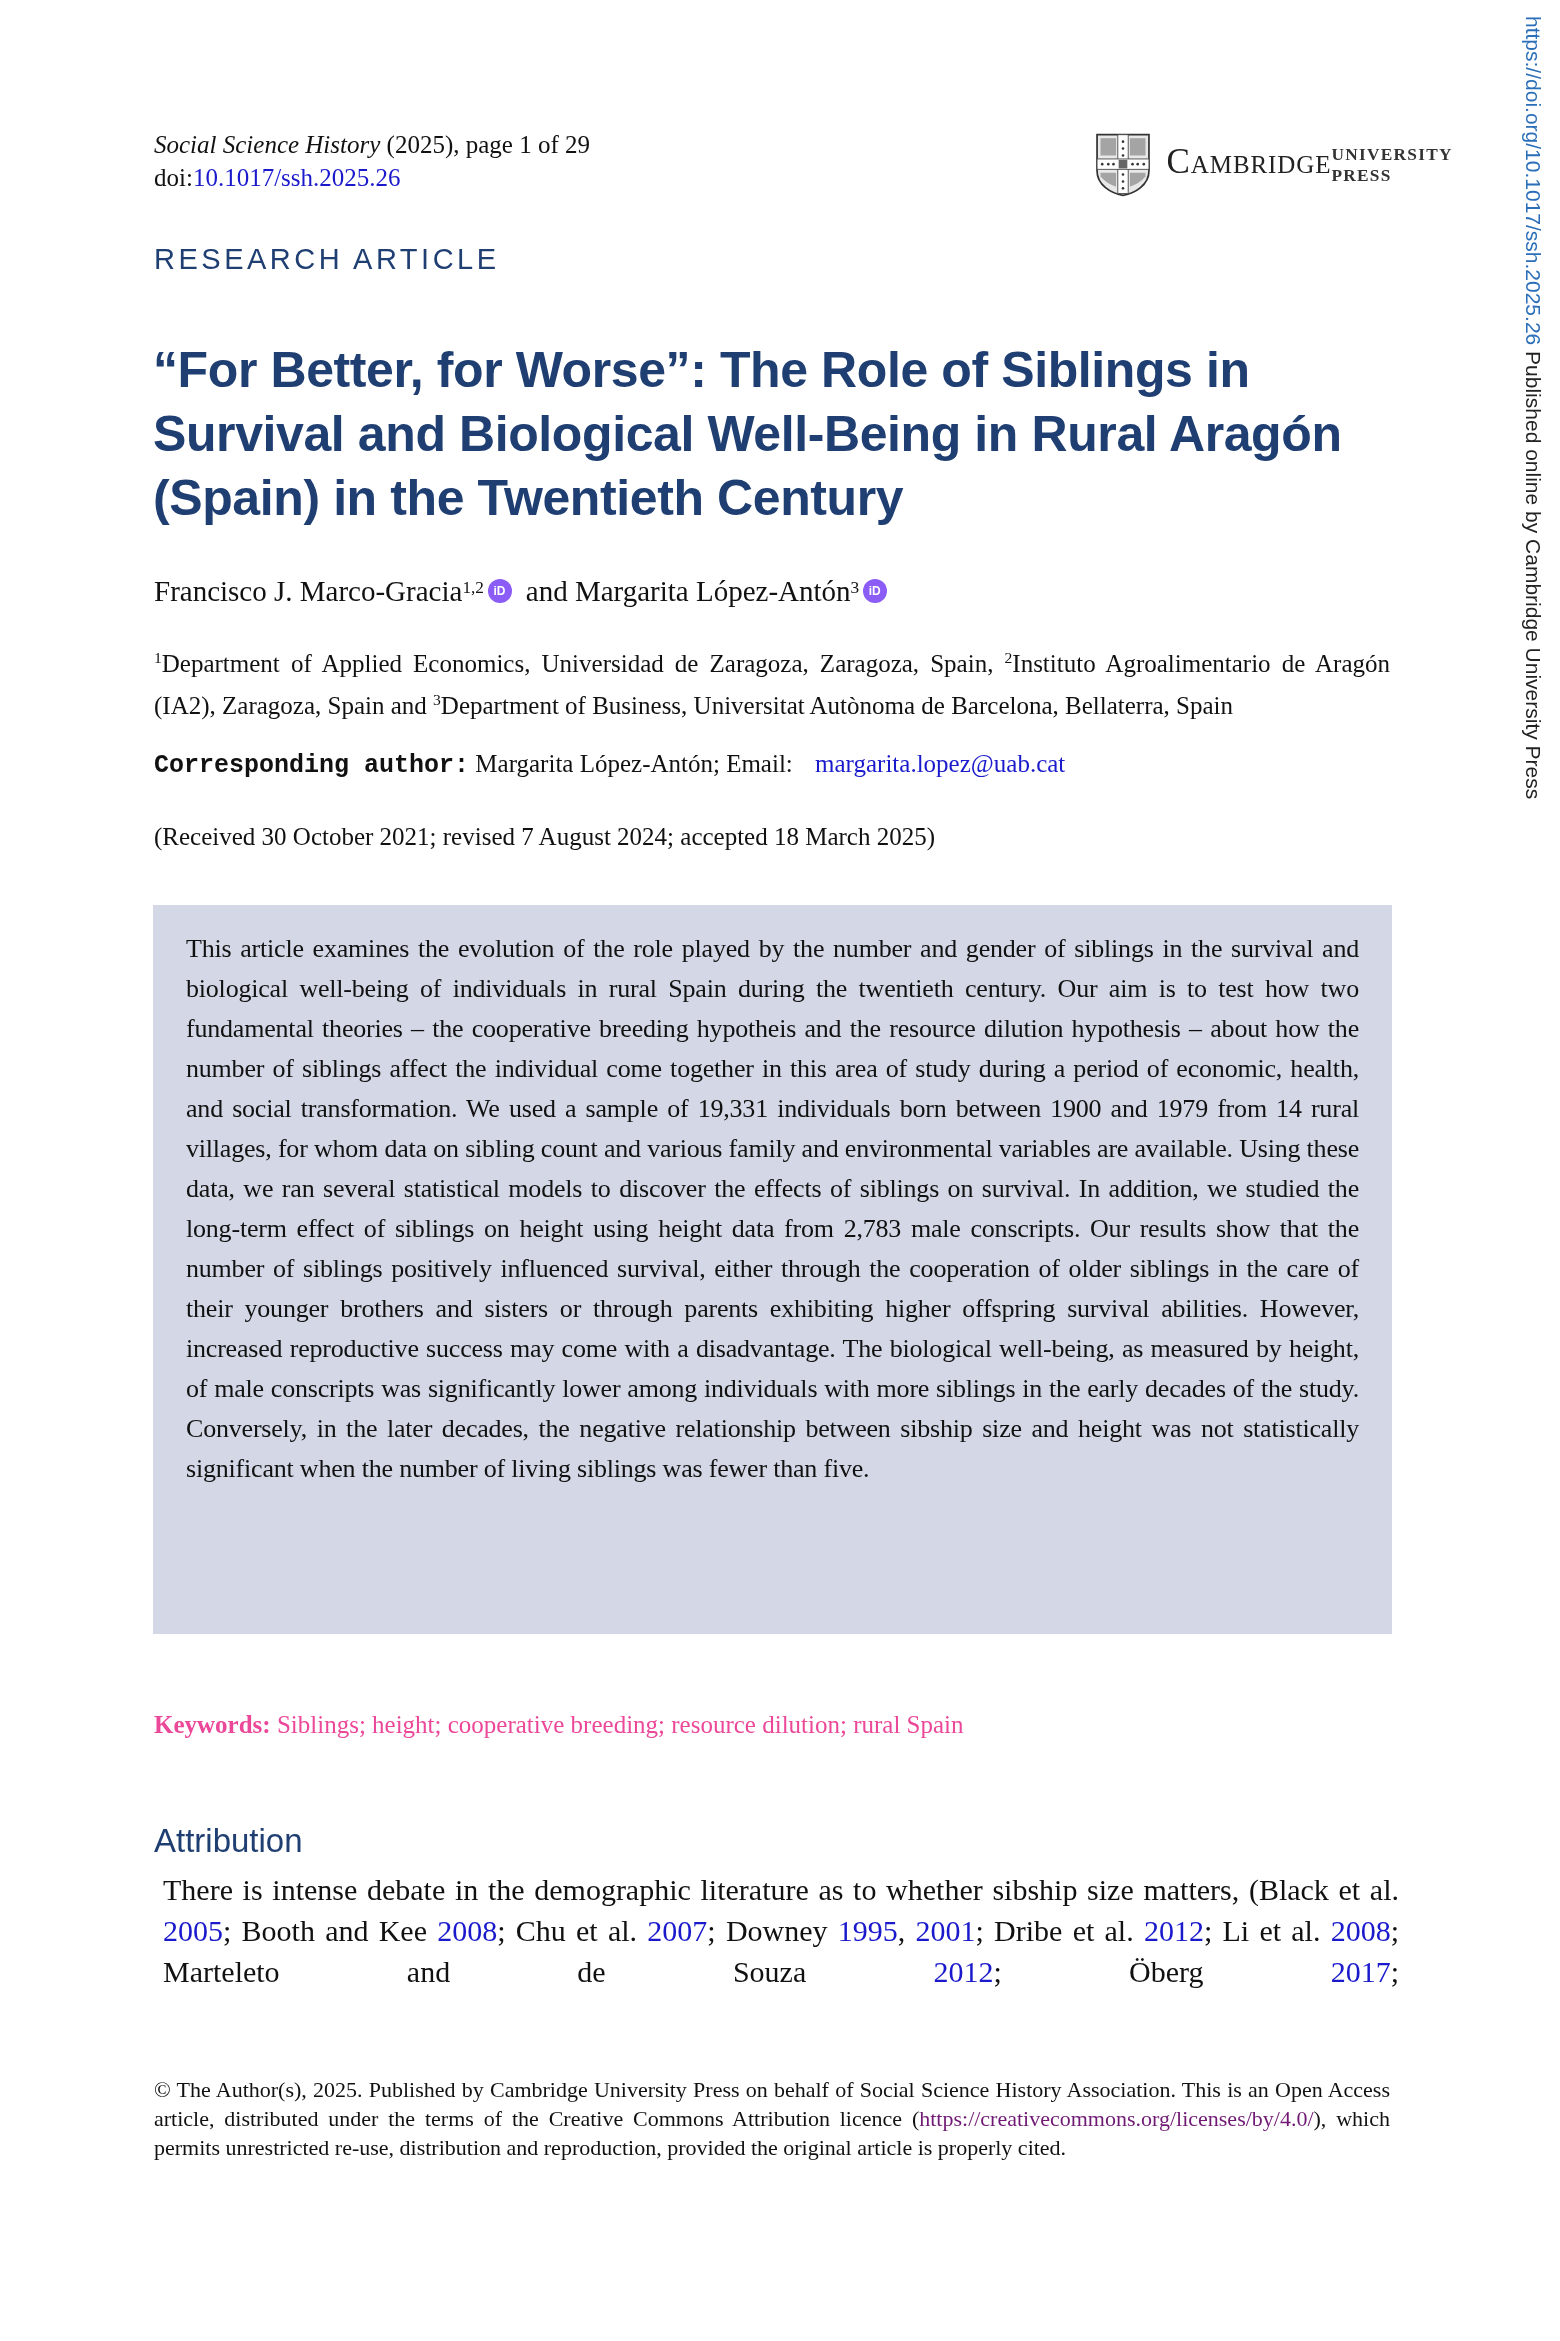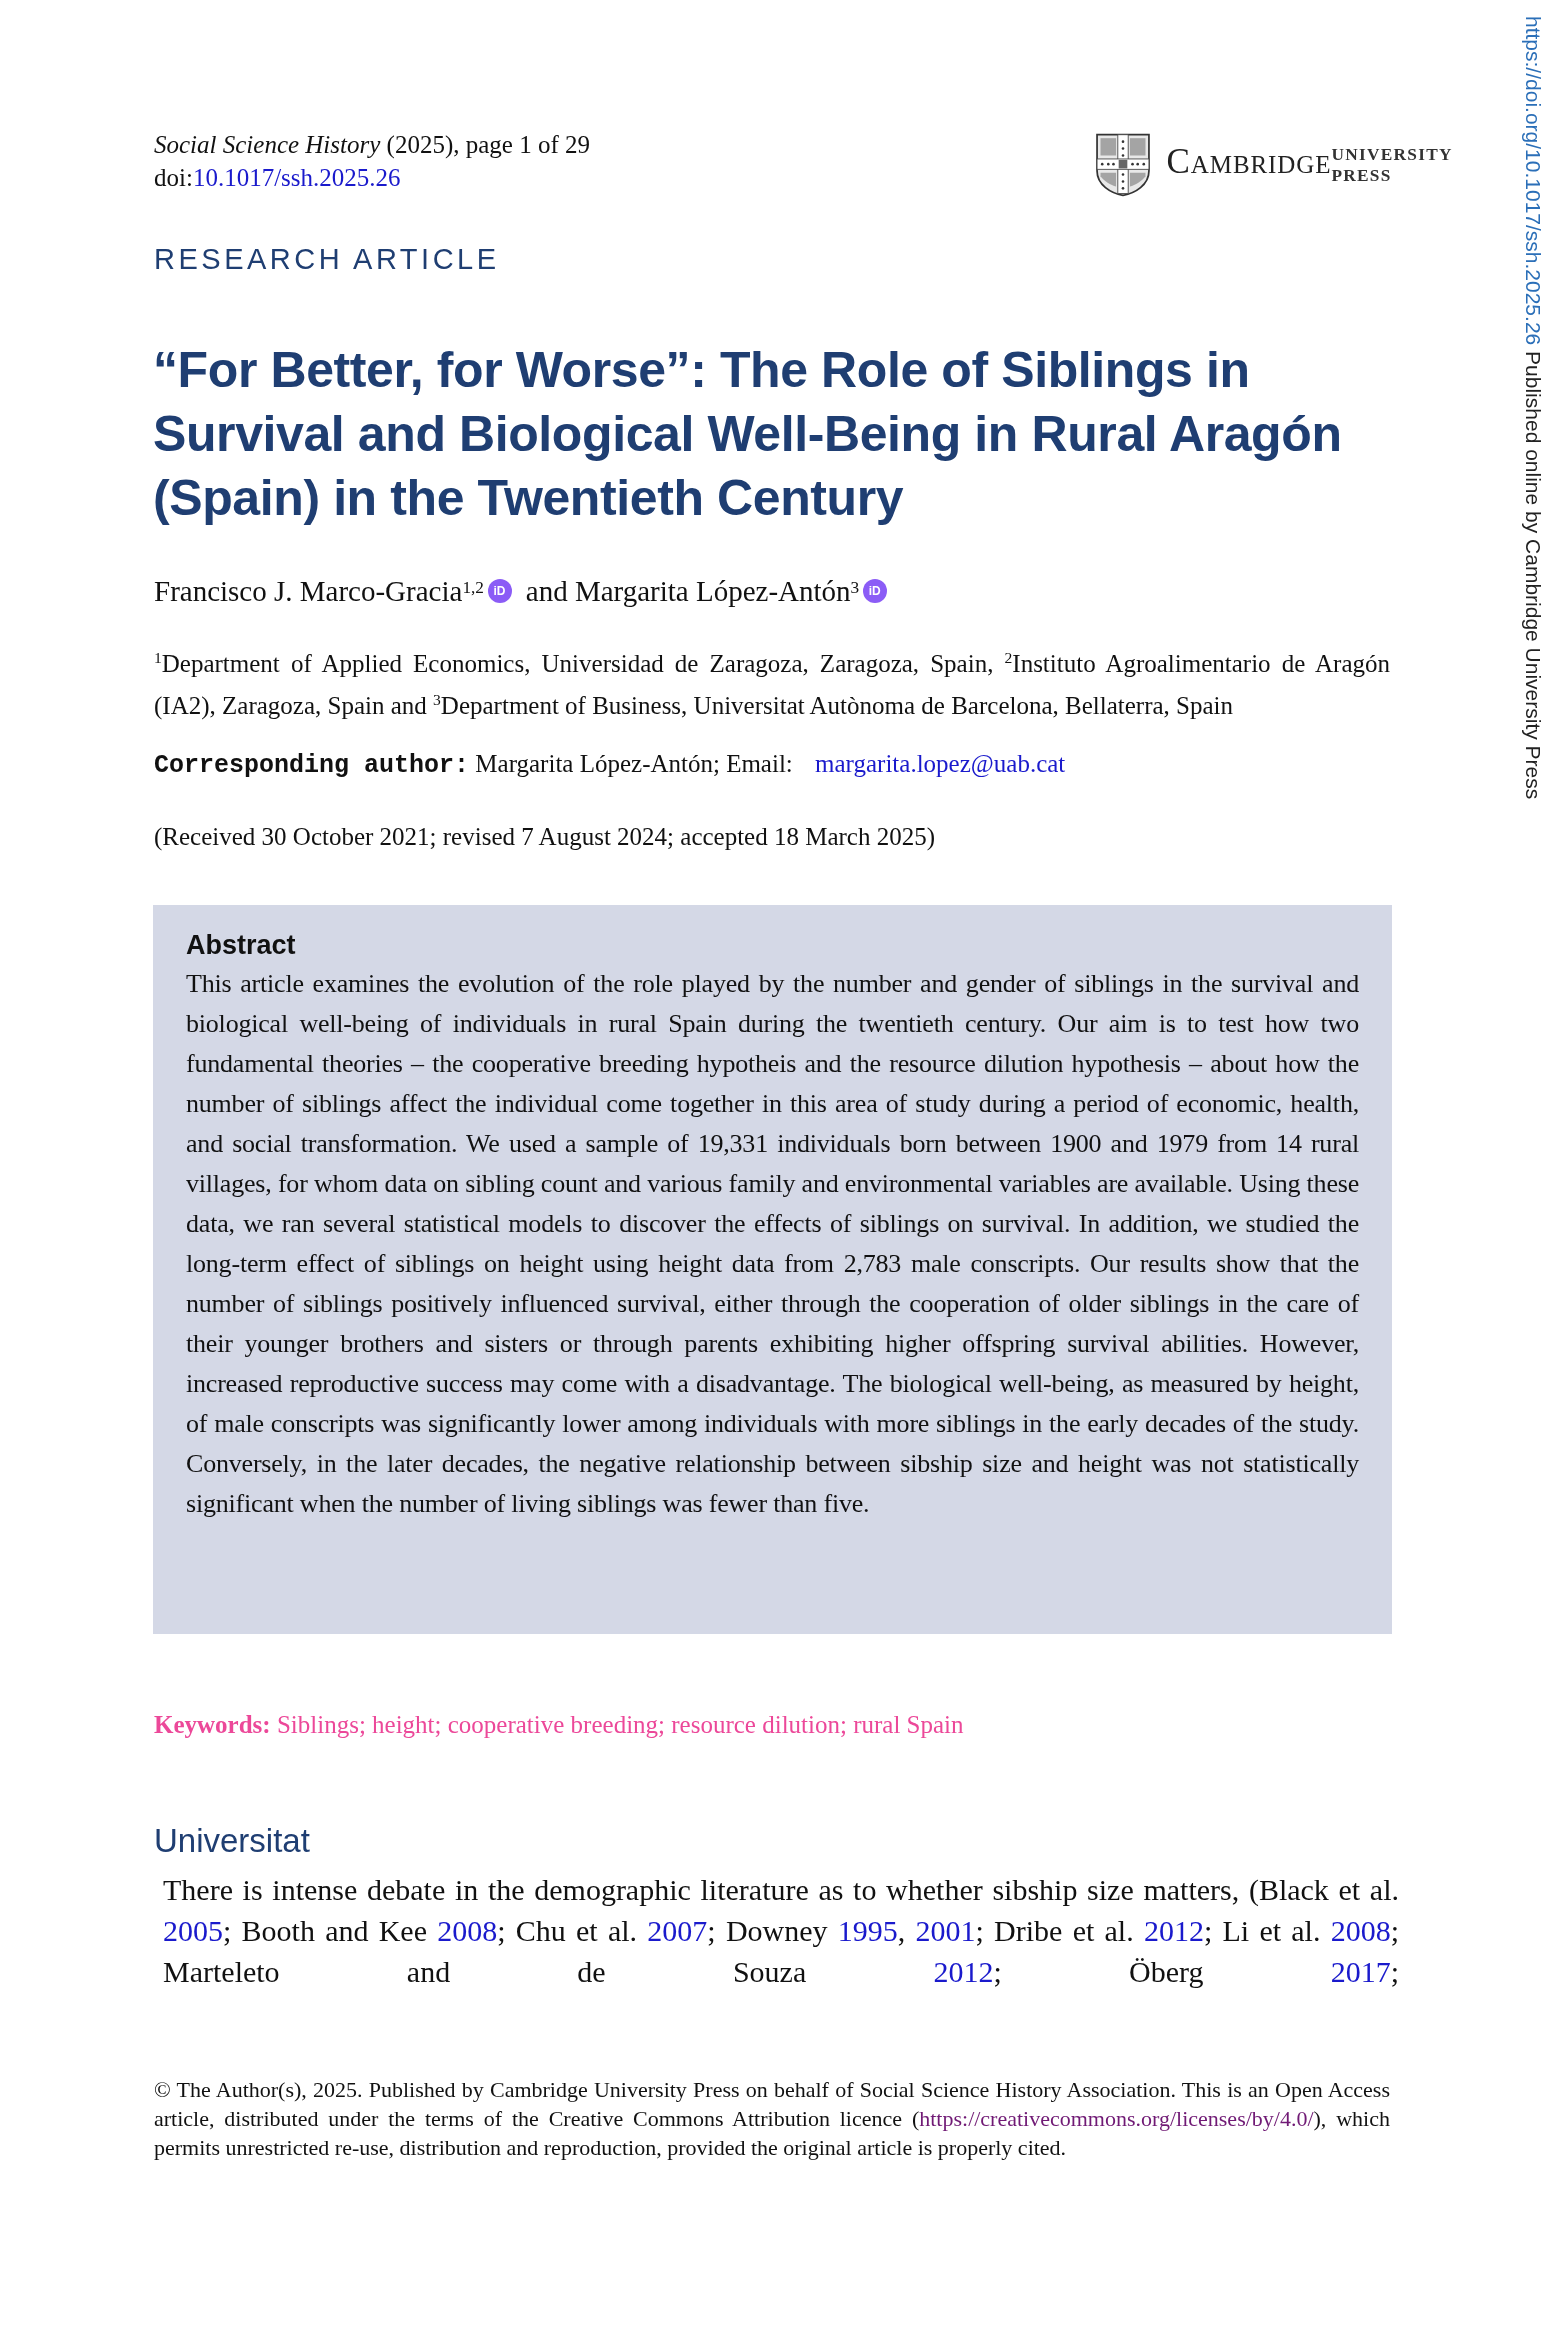--- a/index.html
+++ b/index.html
@@ -308,25 +308,24 @@
   <sup>1</sup><span>Department of Applied Economics, Universidad de Zaragoza, Zaragoza, Spain, </span><sup>2</sup><span>Instituto Agroalimentario de Aragón (IA2), Zaragoza, Spain and </span><sup>3</sup><span>Department of Business, Universitat Autònoma de Barcelona, Bellaterra, Spain</span>
 </div>
 
 <div class="corresponding">
   <span class="label">Corresponding author:</span><span style="white-space:pre"> Margarita López-Antón; Email: </span><a class="email-link">margarita.lopez@uab.cat</a>
 </div>
 
 <div class="received">(Received 30 October 2021; revised 7 August 2024; accepted 18 March 2025)</div>
 
 <div class="abstract-box">
-  <h2 class="abstract-heading">Abstract</h2>
   <p class="abstract-text">This article examines the evolution of the role played by the number and gender of siblings in the survival and biological well-being of individuals in rural Spain during the twentieth century. Our aim is to test how two fundamental theories – the cooperative breeding hypotheis and the resource dilution hypothesis – about how the number of siblings affect the individual come together in this area of study during a period of economic, health, and social transformation. We used a sample of 19,331 individuals born between 1900 and 1979 from 14 rural villages, for whom data on sibling count and various family and environmental variables are available. Using these data, we ran several statistical models to discover the effects of siblings on survival. In addition, we studied the long-term effect of siblings on height using height data from 2,783 male conscripts. Our results show that the number of siblings positively influenced survival, either through the cooperation of older siblings in the care of their younger brothers and sisters or through parents exhibiting higher offspring survival abilities. However, increased reproductive success may come with a disadvantage. The biological well-being, as measured by height, of male conscripts was significantly lower among individuals with more siblings in the early decades of the study. Conversely, in the later decades, the negative relationship between sibship size and height was not statistically significant when the number of living siblings was fewer than five.</p>
 </div>
 
 <div class="keywords">
   <span class="label">Keywords:</span><span style="white-space:pre"> Siblings; height; cooperative breeding; resource dilution; rural Spain</span>
 </div>
 
-<h2 class="intro-heading">Universitat</h2>
+<h2 class="intro-heading">Attribution</h2>
 <p class="intro-text"><span>There is intense debate in the demographic literature as to whether sibship size matters, (Black et al. </span><a class="cite">2005</a><span>; Booth and Kee </span><a class="cite">2008</a><span>; Chu et al. </span><a class="cite">2007</a><span>; Downey </span><a class="cite">1995</a><span>, </span><a class="cite">2001</a><span>; Dribe et al. </span><a class="cite">2012</a><span>; Li et al. </span><a class="cite">2008</a><span>; Marteleto and de Souza </span><a class="cite">2012</a><span>; Öberg </span><a class="cite">2017</a><span>;</span></p>
 
 <p class="license"><span>© The Author(s), 2025. Published by Cambridge University Press on behalf of Social Science History Association. This is an Open Access article, distributed under the terms of the Creative Commons Attribution licence (</span><a class="lic-link">https://creativecommons.org/licenses/by/4.0/</a><span>), which permits unrestricted re-use, distribution and reproduction, provided the original article is properly cited.</span></p>
 
 
 </body></html>

